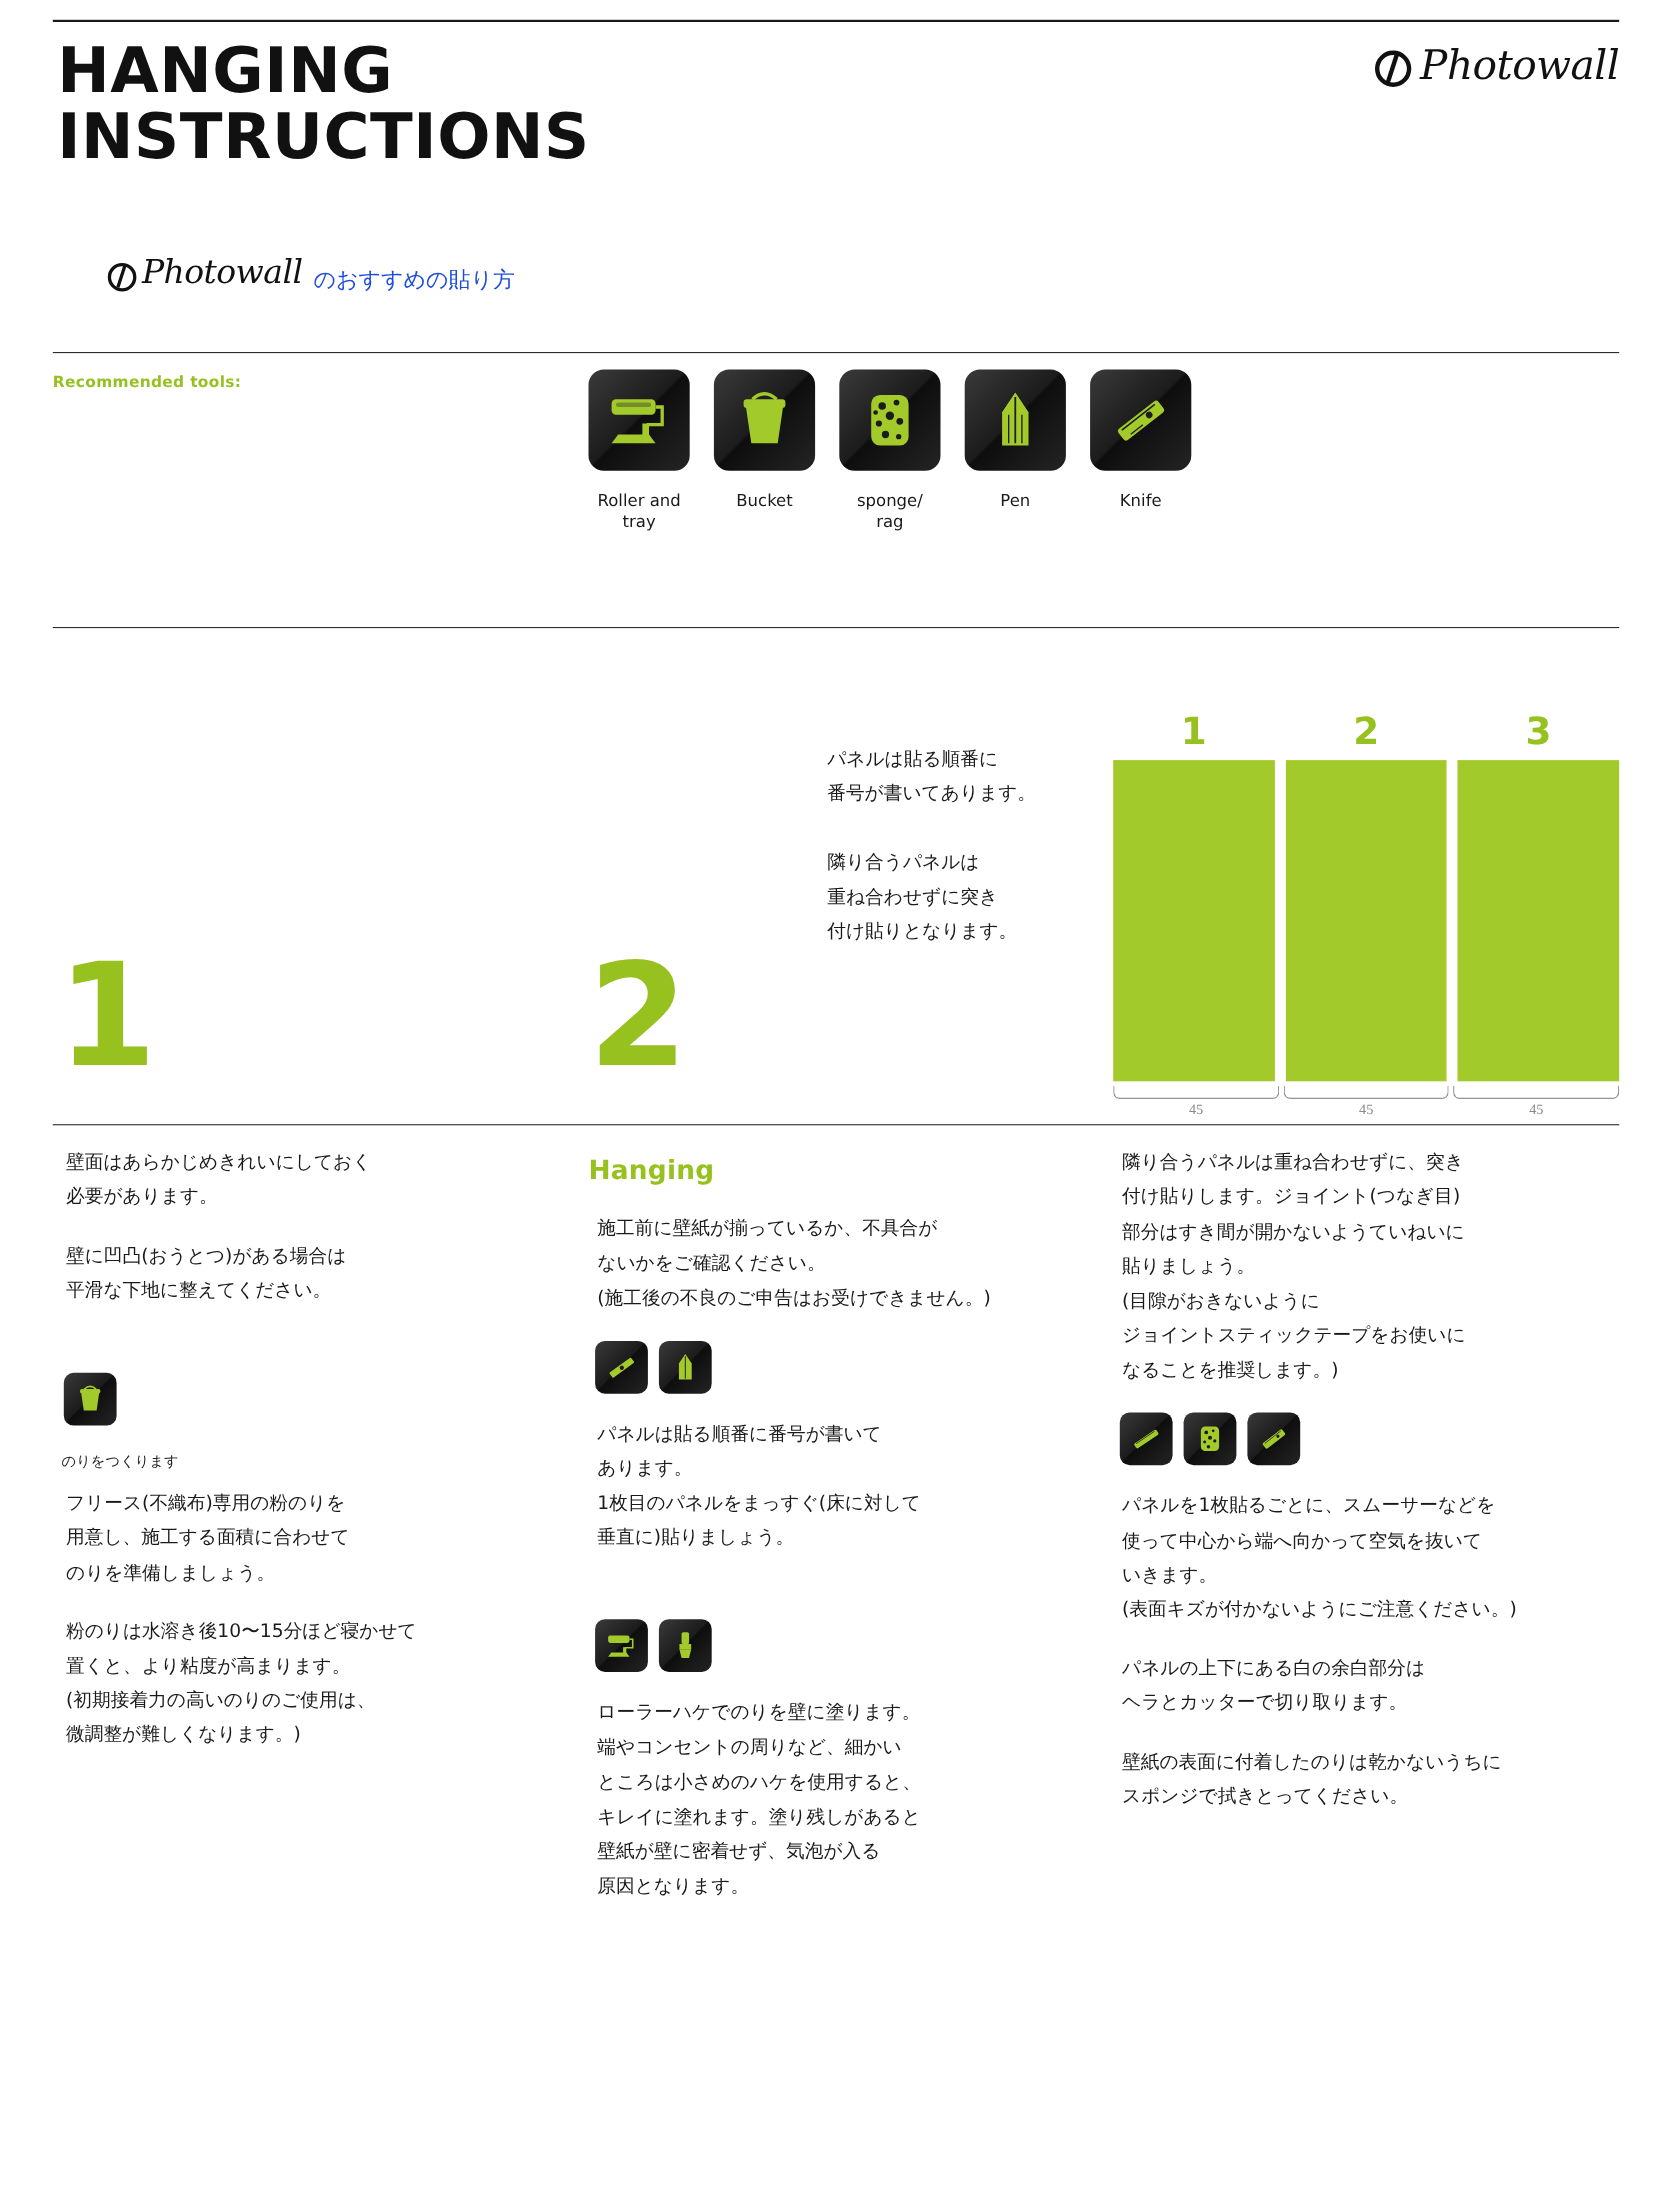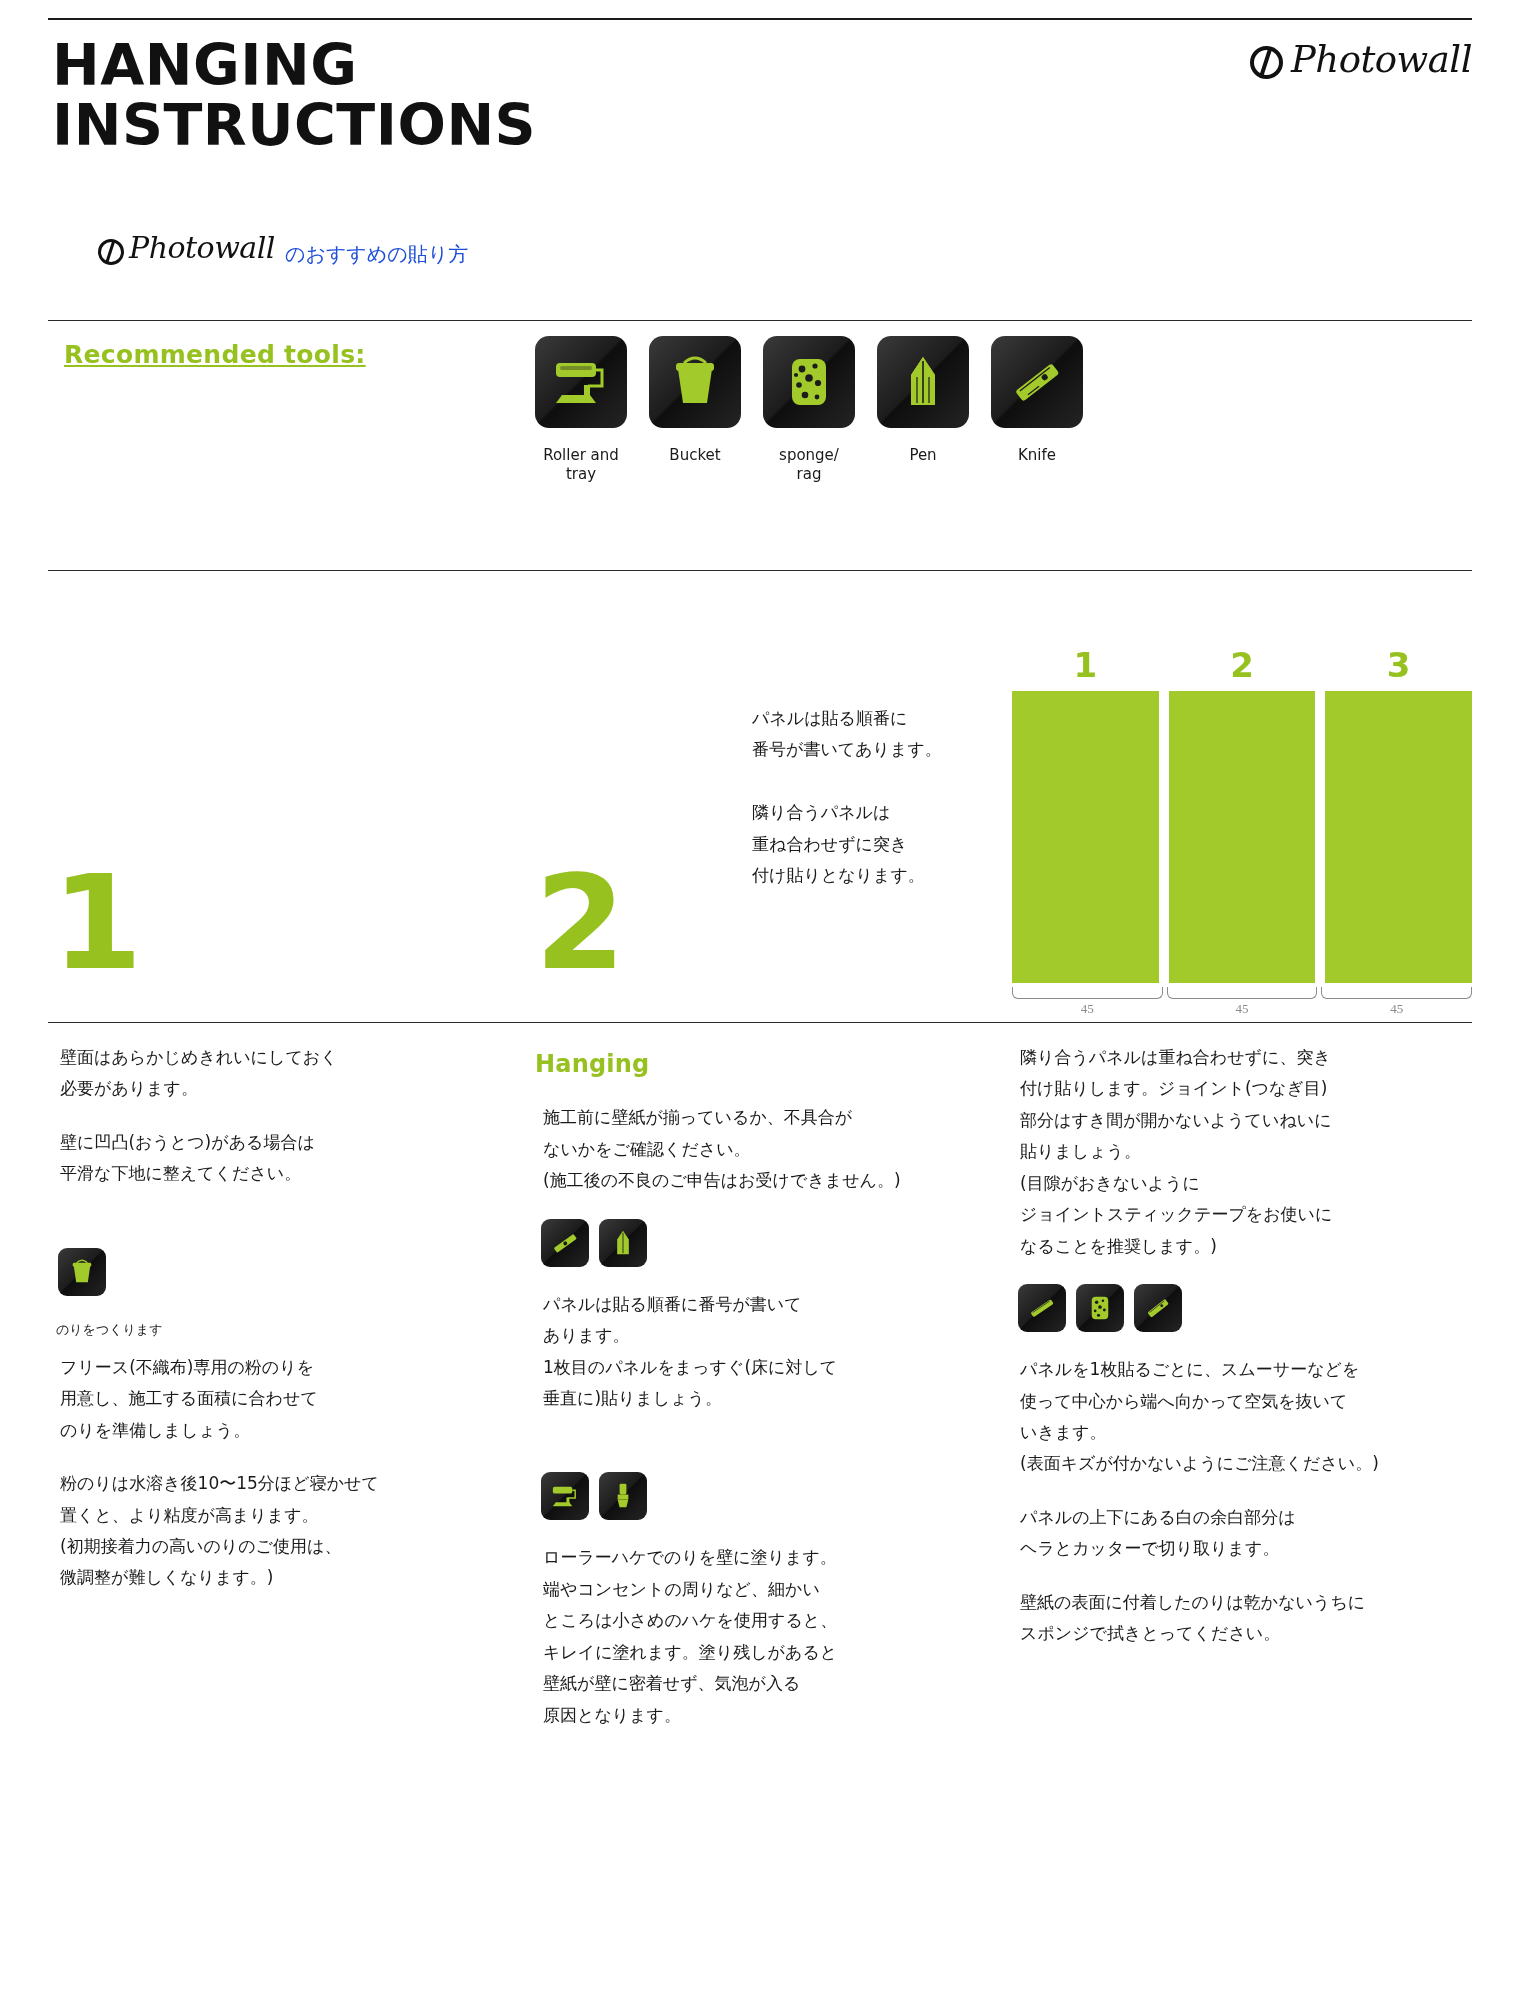--- a/index.html
+++ b/index.html
@@ -99,26 +99,25 @@
   }
 
   
   .rule {
     position: absolute;
     border-top: 1.5px solid #2b2b2b;
   }
   .rule-tools-top { left: 48px; right: 48px; top: 320px; }
   .tools-label {
     position: absolute;
-    left: 64px; top: 340px;
-    font-size: 25px;
+    left: 48px; top: 340px;
+    font-size: 14px;
     font-weight: bold;
     color: #96c11f;
     letter-spacing: 0.3px;
-    text-decoration: underline;
   }
   .tools-row {
     position: absolute;
     left: 535px; top: 336px;
     display: flex;
     gap: 22px;
   }
   .tool {
     width: 92px;
     text-align: center;
@@ -156,21 +155,20 @@
   .bignum-2 { left: 535px; top: 858px; }
 
   .panel-note {
     position: absolute;
     left: 752px; top: 675px;
     width: 270px;
     font-size: 17px;
     line-height: 1.85;
     color: #1a1a1a;
     white-space: pre-line;
-    margin-top: 28px;
   }
   .panels {
     position: absolute;
     left: 1012px; top: 645px;
     width: 460px;
   }
   .panel-labels {
     display: flex;
     gap: 10px;
   }

